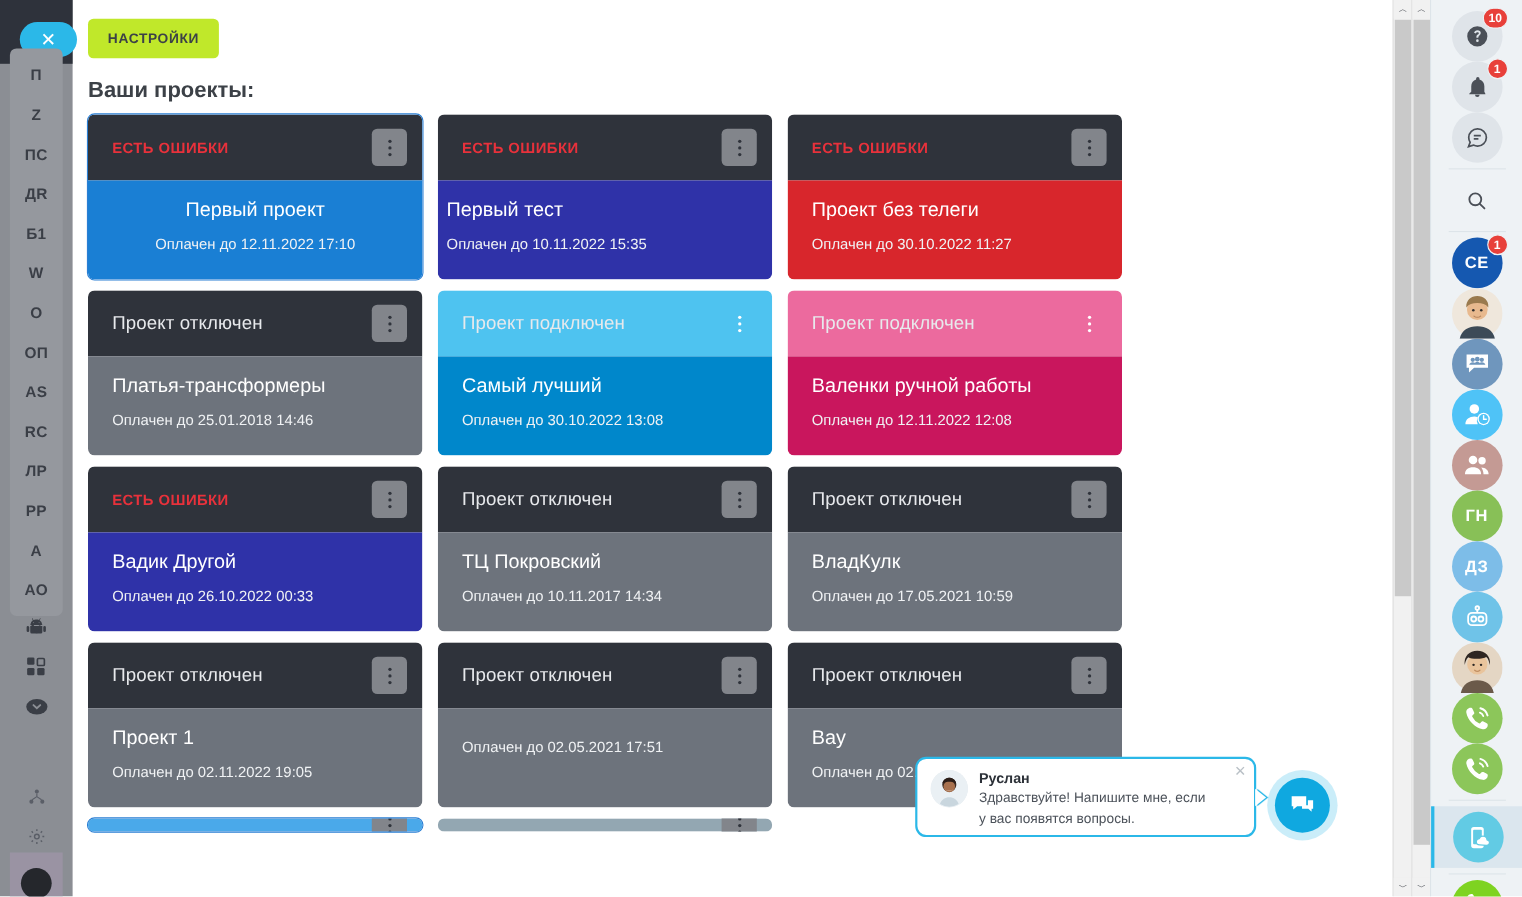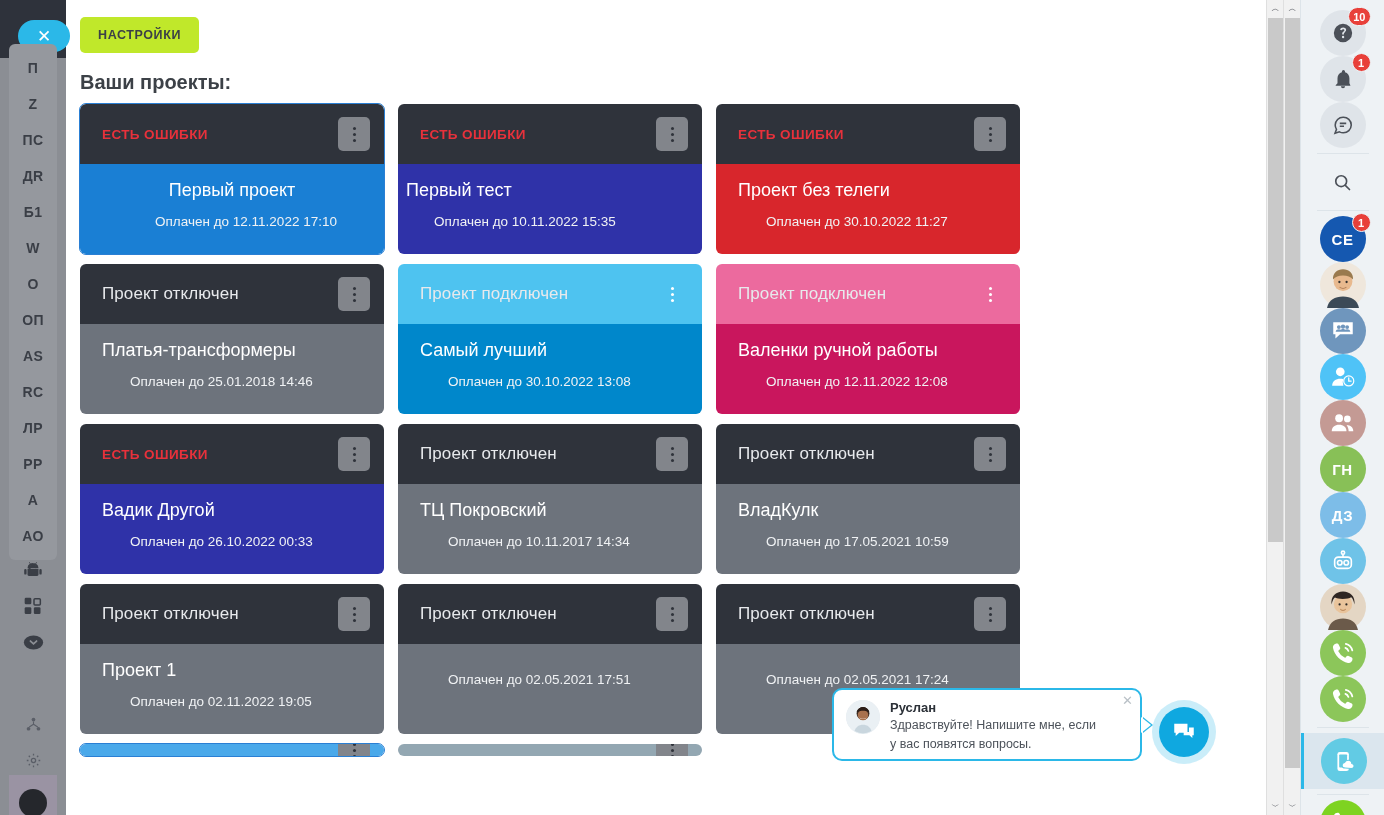--- a/index.html
+++ b/index.html
@@ -107,21 +107,21 @@
     width: 32px; height: 34px; border-radius: 5px;
     background: #82858b;
     display: flex; flex-direction: column; align-items: center;
     justify-content: center; gap: 3px; cursor: pointer;
   }
   .kebab.flat { background: transparent; }
   .kebab i { display: block; width: 3px; height: 3px; border-radius: 50%; background: #2f333b; }
   .kebab.flat i { background: #2f333b; }
   .card-body { height: 90px; padding: 16px 22px 0 22px; }
   .card-name { font-size: 18px; color: #fff; font-weight: 400; line-height: 1.2; }
-  .card-paid { margin-top: 12px; font-size: 13.5px; color: #f0f2f4; margin-left: 28px; }
+  .card-paid { margin-top: 12px; font-size: 13.5px; color: #f0f2f4; }
 
   
   .sb {
     position: absolute; top: 0; width: 17px; height: 815px;
     background: #f1f1f1; border-left: 1px solid #dfdfdf;
   }
   .sb.outer { left: 1266px; }
   .sb.inner { left: 1283px; }
   .sb-arrow {
     position: absolute; left: 0; width: 17px; height: 17px;
@@ -438,20 +438,21 @@
         <div class="card">
           <div class="card-head" style="background: rgb(47, 51, 59);">
             <div class="card-status">Проект отключен</div>
             <div class="kebab">
               <i></i>
               <i></i>
               <i></i>
             </div>
           </div>
           <div class="card-body" style="background: rgb(109, 115, 124);">
+            <div class="card-name">Bay</div>
             <div class="card-paid">Оплачен до 02.05.2021 17:24</div>
           </div>
         </div>
         <div class="card outlined" style="height: 12px;">
           <div class="card-head" style="background: rgb(74, 169, 234); height: 12px;">
             <div class="card-status"></div>
             <div class="kebab">
               <i></i>
               <i></i>
               <i></i>

